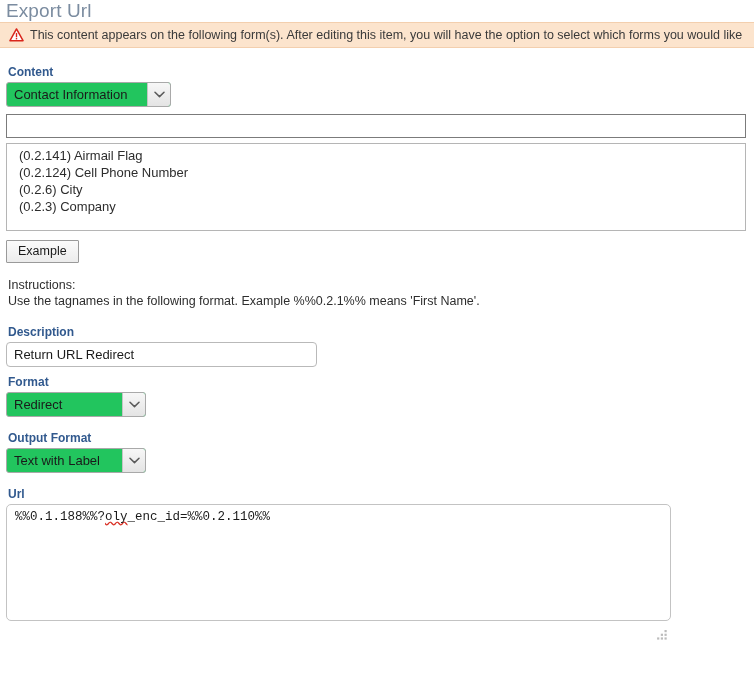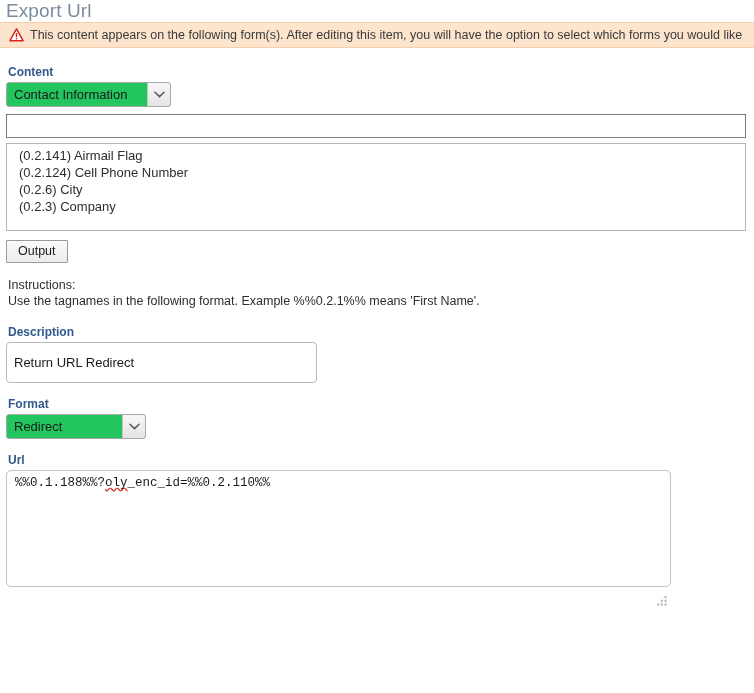--- a/index.html
+++ b/index.html
@@ -63,21 +63,21 @@
 
   .field-label {
     color: #31598e;
     font-weight: bold;
     font-size: 12px;
     margin: 0;
     padding: 0 0 3px 2px;
   }
   .group-content { margin-top: 17px; }
   .group-description { margin-top: 16px; }
-  .group-format { margin-top: 14px; }
+  .group-format { margin-top: 8px; }
   .group-outputformat { margin-top: 14px; }
   .group-url { margin-top: 14px; }
 
   
   .select-wrap {
     position: relative;
     display: inline-block;
   }
   select.styled-select {
     -webkit-appearance: none;
@@ -174,21 +174,21 @@
     font-size: 12.5px;
     color: #2e2e2e;
     line-height: 16px;
     padding-left: 2px;
   }
 
   
   .description-input {
     display: block;
     width: 311px;
-    height: 41px;
+    height: 25px;
     box-sizing: border-box;
     border: 1px solid #b9b9b9;
     border-radius: 4px;
     background: #ffffff;
     font-family: "Liberation Sans", sans-serif;
     font-size: 13px;
     color: #1a1a1a;
     padding: 0 7px;
     outline: none;
   }
@@ -272,21 +272,21 @@
 
     <input class="tag-search" type="text" value="" style="">
 
     <div class="tag-listbox">
       <div class="tag-option">(0.2.141) Airmail Flag</div>
       <div class="tag-option">(0.2.124) Cell Phone Number</div>
       <div class="tag-option">(0.2.6) City</div>
       <div class="tag-option">(0.2.3) Company</div>
     </div>
 
-    <button class="insert-button">Output</button>
+    <button class="insert-button">Example</button>
   </div>
 
   <div class="instructions">
     <div class="instructions-line">Instructions:</div>
     <div class="instructions-line">Use the tagnames in the following format. Example %%0.2.1%% means 'First Name'.</div>
   </div>
 
   <div class="group-description">
     <div class="field-label">Description</div>
     <input class="description-input" type="text" value="Return URL Redirect" style="">
@@ -299,20 +299,33 @@
         <option>Redirect</option>
       </select>
       <span class="select-arrow">
         <svg width="11" height="7" viewBox="0 0 11 7">
           <path d="M1 1.3 L5.5 5.6 L10 1.3" fill="none" stroke="#5a5a5a" stroke-width="1.5" stroke-linecap="round" stroke-linejoin="round"></path>
         </svg>
       </span>
     </div>
   </div>
 
+  <div class="group-outputformat">
+    <div class="field-label">Output Format</div>
+    <div class="select-wrap">
+      <select class="styled-select" id="output-format-select">
+        <option>Text with Label</option>
+      </select>
+      <span class="select-arrow">
+        <svg width="11" height="7" viewBox="0 0 11 7">
+          <path d="M1 1.3 L5.5 5.6 L10 1.3" fill="none" stroke="#5a5a5a" stroke-width="1.5" stroke-linecap="round" stroke-linejoin="round"></path>
+        </svg>
+      </span>
+    </div>
+  </div>
 
   <div class="group-url">
     <div class="field-label">Url</div>
     <div class="url-textarea-wrap">
       <textarea class="url-textarea" spellcheck="false" style=""></textarea>
       <div class="url-text-overlay"><span>%%0.1.188%%?</span><span class="misspelled">oly</span><span>_enc_id=%%0.2.110%%</span></div>
       <svg class="resize-grip" viewBox="0 0 11 11">
         <rect x="7.5" y="0" width="2.2" height="2.2" fill="#bcbcbc"></rect>
         <rect x="7.5" y="3.7" width="2.2" height="2.2" fill="#bcbcbc"></rect>
         <rect x="3.8" y="3.7" width="2.2" height="2.2" fill="#bcbcbc"></rect>

